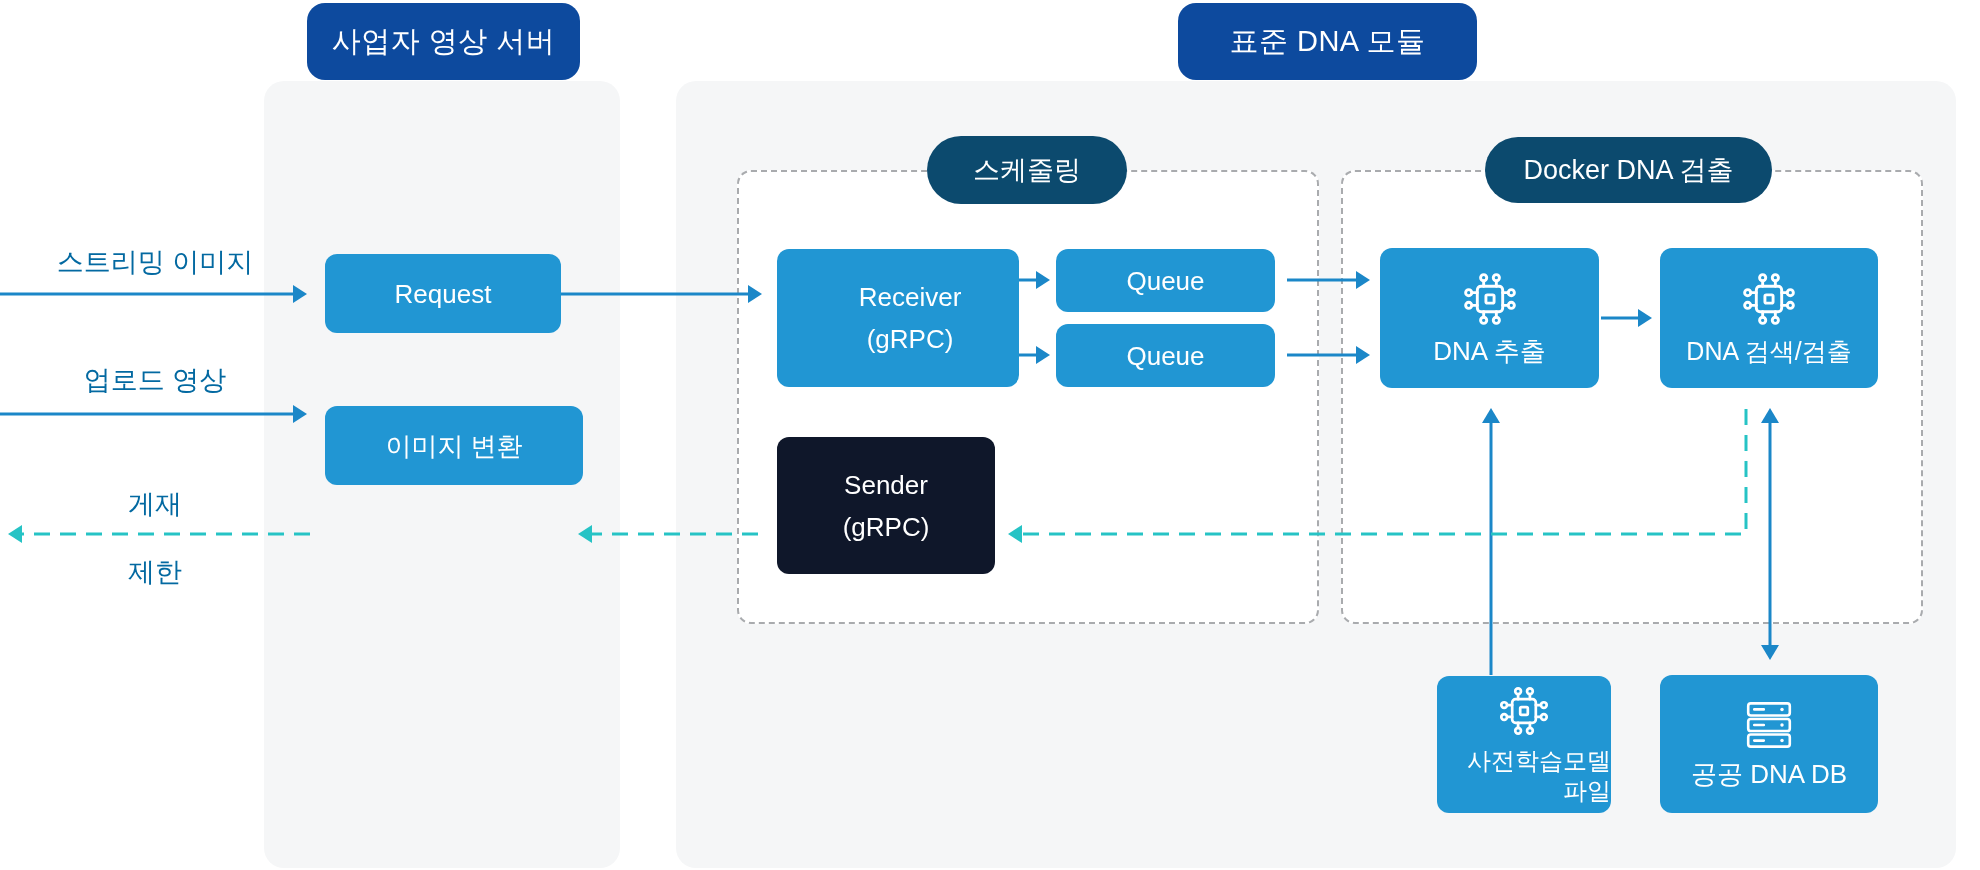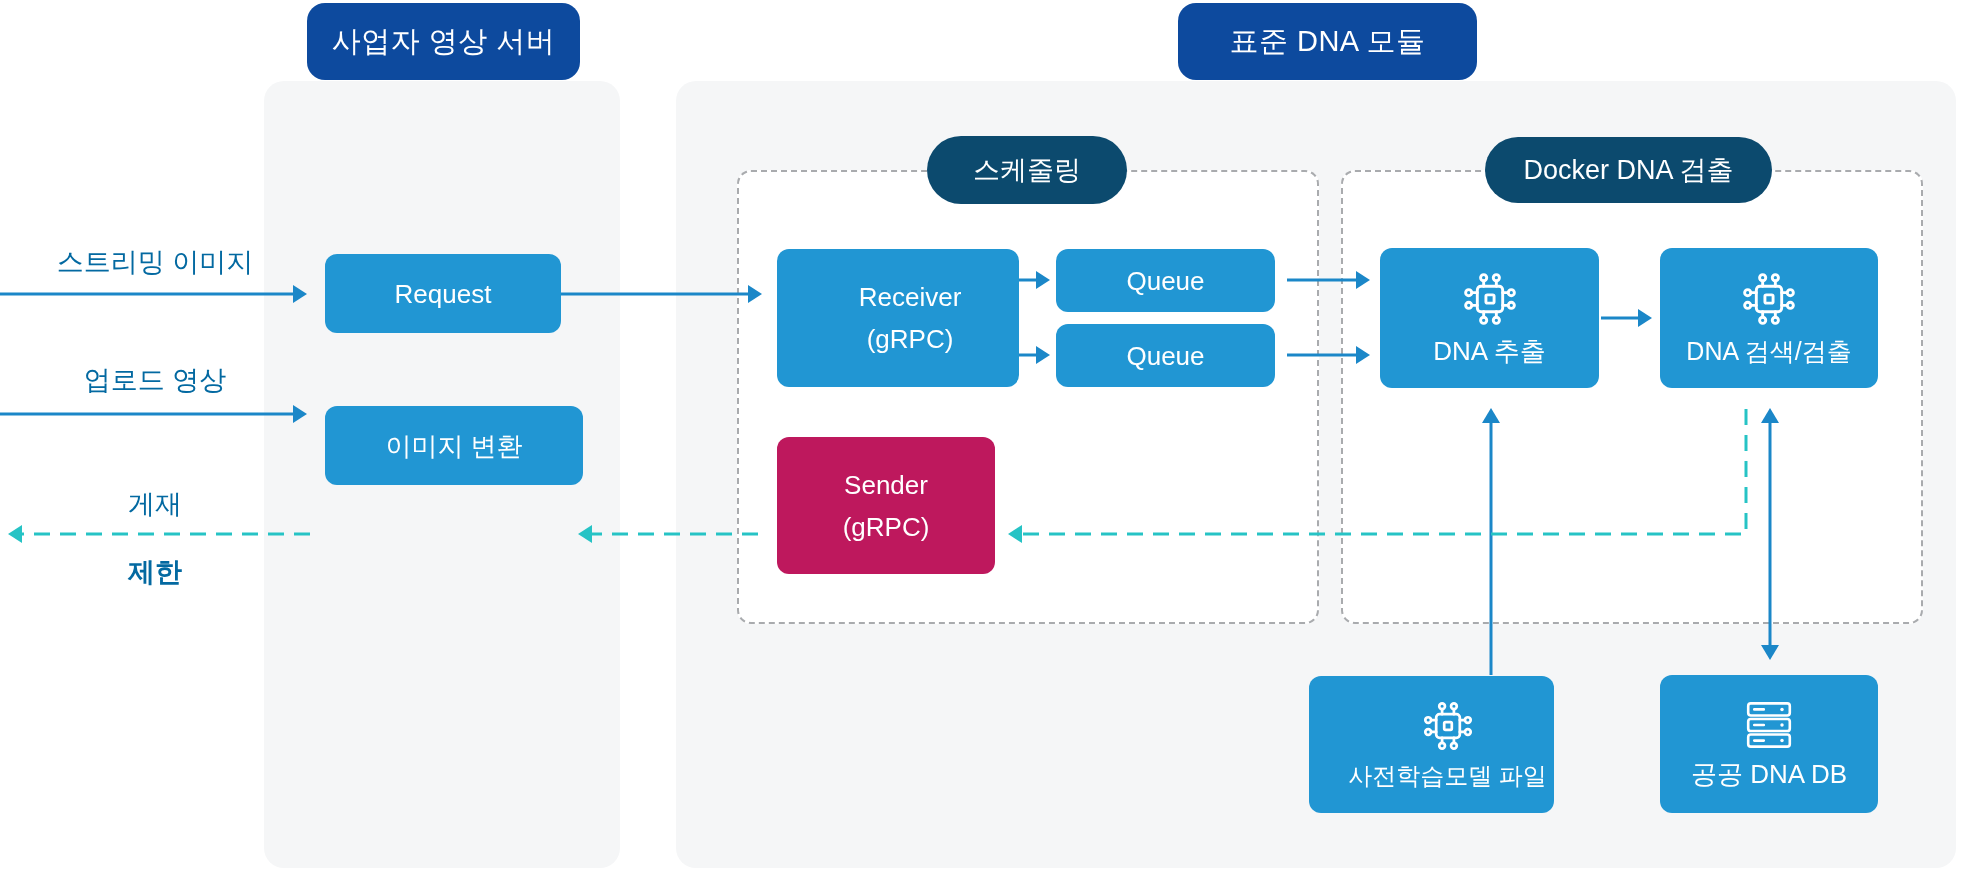--- a/index.html
+++ b/index.html
@@ -31,43 +31,43 @@
     font-size:27px;font-weight:500;z-index:5;
   }
   .zone-pill.sched{left:927px;top:136px;width:200px;height:68px;}
   .zone-pill.docker{left:1485px;top:137px;width:287px;height:66px;}
 
   .node{
     position:absolute;background:#2196d3;border-radius:12px;color:#fff;
     display:flex;flex-direction:column;align-items:center;justify-content:center;
     font-size:26px;text-align:right;z-index:3;line-height:42px;
   }
-  .node.teal{background:#be185d;}
+  .node.teal{background:#0f172a;}
   .node.request{left:325px;top:254px;width:236px;height:79px;}
   .node.convert{left:325px;top:374px;width:258px;height:79px;margin-top:32px;}
   .node.response{left:325px;top:495px;width:236px;height:79px;}
   .node.receiver{left:777px;top:249px;width:218px;height:138px;padding-left:24px;}
   .node.queue1{left:1056px;top:249px;width:219px;height:63px;}
   .node.queue2{left:1056px;top:324px;width:219px;height:63px;}
   .node.sender{left:777px;top:437px;width:218px;height:137px;}
   .node.dna-extract{left:1380px;top:248px;width:219px;height:140px;}
   .node.dna-search{left:1660px;top:248px;width:218px;height:140px;font-size:25px;}
-  .node.model-file{left:1309px;top:676px;width:213px;height:137px;font-size:24px;padding-left:32px;}
+  .node.model-file{left:1437px;top:676px;width:174px;height:137px;font-size:24px;}
   .node.public-db{left:1660px;top:675px;width:218px;height:138px;}
   .node .ic{margin-bottom:8px;line-height:0;}
   .node .lbl{line-height:30px;}
 
   .ext-label{
     position:absolute;left:35px;width:240px;text-align:center;color:#0369a1;
     font-size:27px;font-weight:500;z-index:2;
   }
   .ext-label.streaming{top:244px;}
   .ext-label.upload{top:362px;}
   .ext-label.publish{top:486px;}
-  .ext-label.restrict{top:554px;font-weight:bold;}
+  .ext-label.restrict{top:554px;}
 
   svg.wires{position:absolute;left:0;top:0;z-index:2;pointer-events:none;}
   .wire-solid{stroke:#1b87c8;stroke-width:3;fill:none;}
   .wire-dashed{stroke:#26c3c5;stroke-width:3;fill:none;stroke-dasharray:16 10;}
   .head-solid{fill:#1b87c8;stroke:none;}
   .head-dashed{fill:#26c3c5;stroke:none;}
 </style>
 </head>
 <body>
 

